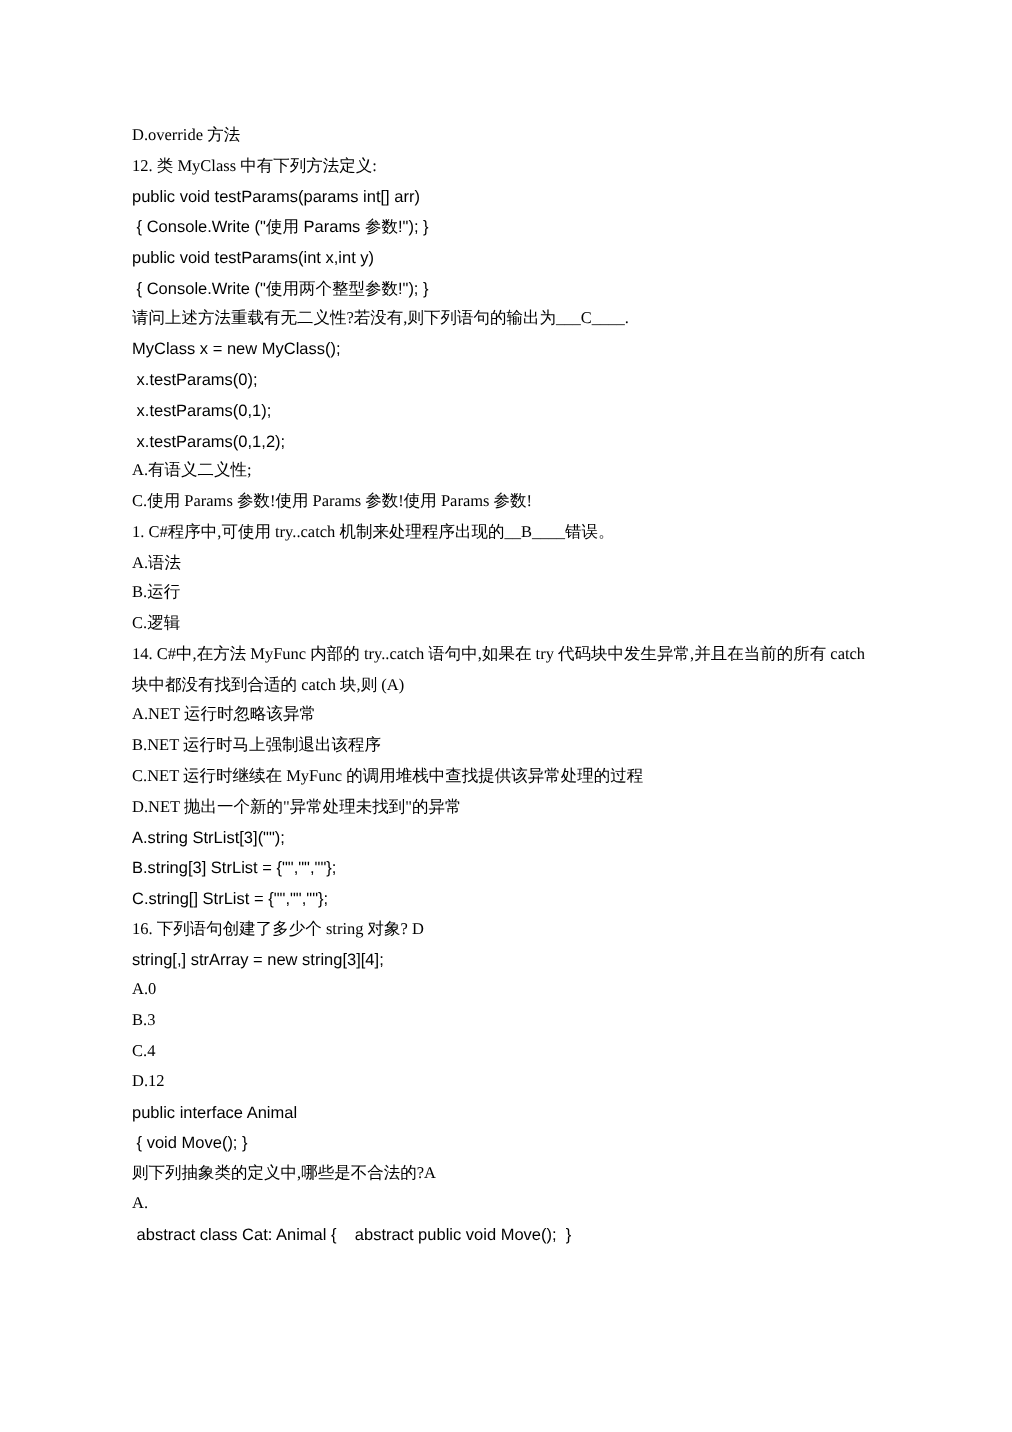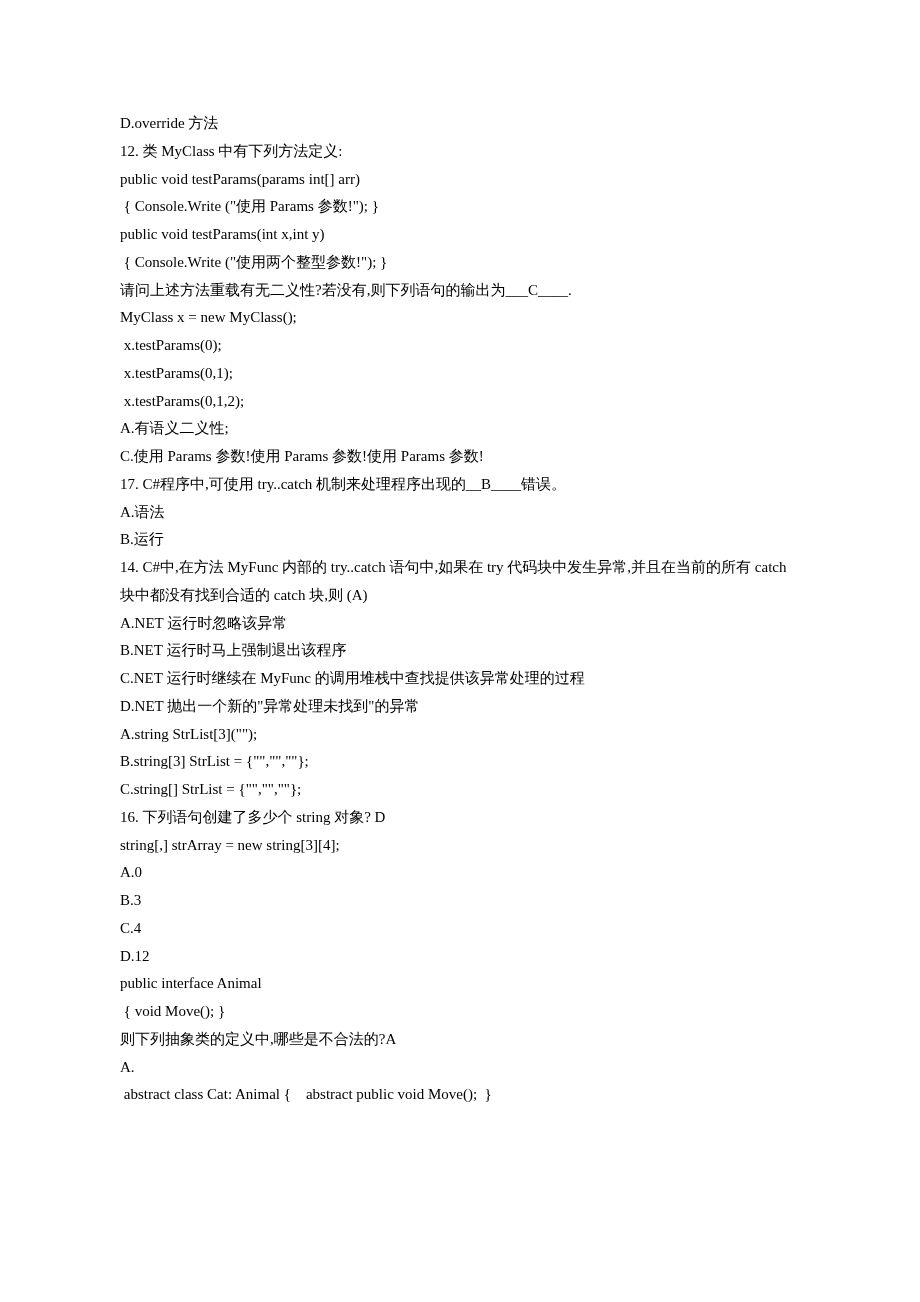--- a/index.html
+++ b/index.html
@@ -15,44 +15,45 @@
   width: 920px;
   min-height: 1302px;
   box-sizing: border-box;
   padding: 110px 120px 80px 120px;
 }
 .line {
   white-space: pre-wrap;
   word-break: break-all;
 }
 .mono {
-  font-family: Liberation Serif, serif;
+  font-family: Liberation Sans, sans-serif;
 }
 </style>
 </head>
 <body>
 
 <div class="page">
   <div id="content">
       <div class="line">D.override 方法</div>
       <div class="line">12. 类 MyClass 中有下列方法定义:</div>
       <div class="line mono">public void testParams(params int[] arr)</div>
       <div class="line mono"> { Console.Write ("使用 Params 参数!"); }</div>
       <div class="line mono">public void testParams(int x,int y)</div>
       <div class="line mono"> { Console.Write ("使用两个整型参数!"); }</div>
       <div class="line">请问上述方法重载有无二义性?若没有,则下列语句的输出为___C____.</div>
       <div class="line mono">MyClass x = new MyClass();</div>
       <div class="line mono"> x.testParams(0);</div>
       <div class="line mono"> x.testParams(0,1);</div>
       <div class="line mono"> x.testParams(0,1,2);</div>
       <div class="line">A.有语义二义性;</div>
       <div class="line">C.使用 Params 参数!使用 Params 参数!使用 Params 参数!</div>
-      <div class="line">17. C#程序中,可使用 try..catch 机制来处理程序出现的__B____错误。</div>
+      <div class="line">1. C#程序中,可使用 try..catch 机制来处理程序出现的__B____错误。</div>
       <div class="line">A.语法</div>
       <div class="line">B.运行</div>
+      <div class="line">C.逻辑</div>
       <div class="line">14. C#中,在方法 MyFunc 内部的 try..catch 语句中,如果在 try 代码块中发生异常,并且在当前的所有 catch 块中都没有找到合适的 catch 块,则 (A)</div>
       <div class="line">A.NET 运行时忽略该异常</div>
       <div class="line">B.NET 运行时马上强制退出该程序</div>
       <div class="line">C.NET 运行时继续在 MyFunc 的调用堆栈中查找提供该异常处理的过程</div>
       <div class="line">D.NET 抛出一个新的"异常处理未找到"的异常</div>
       <div class="line mono">A.string StrList[3]("");</div>
       <div class="line mono">B.string[3] StrList = {"","",""};</div>
       <div class="line mono">C.string[] StrList = {"","",""};</div>
       <div class="line">16. 下列语句创建了多少个 string 对象? D</div>
       <div class="line mono">string[,] strArray = new string[3][4];</div>

